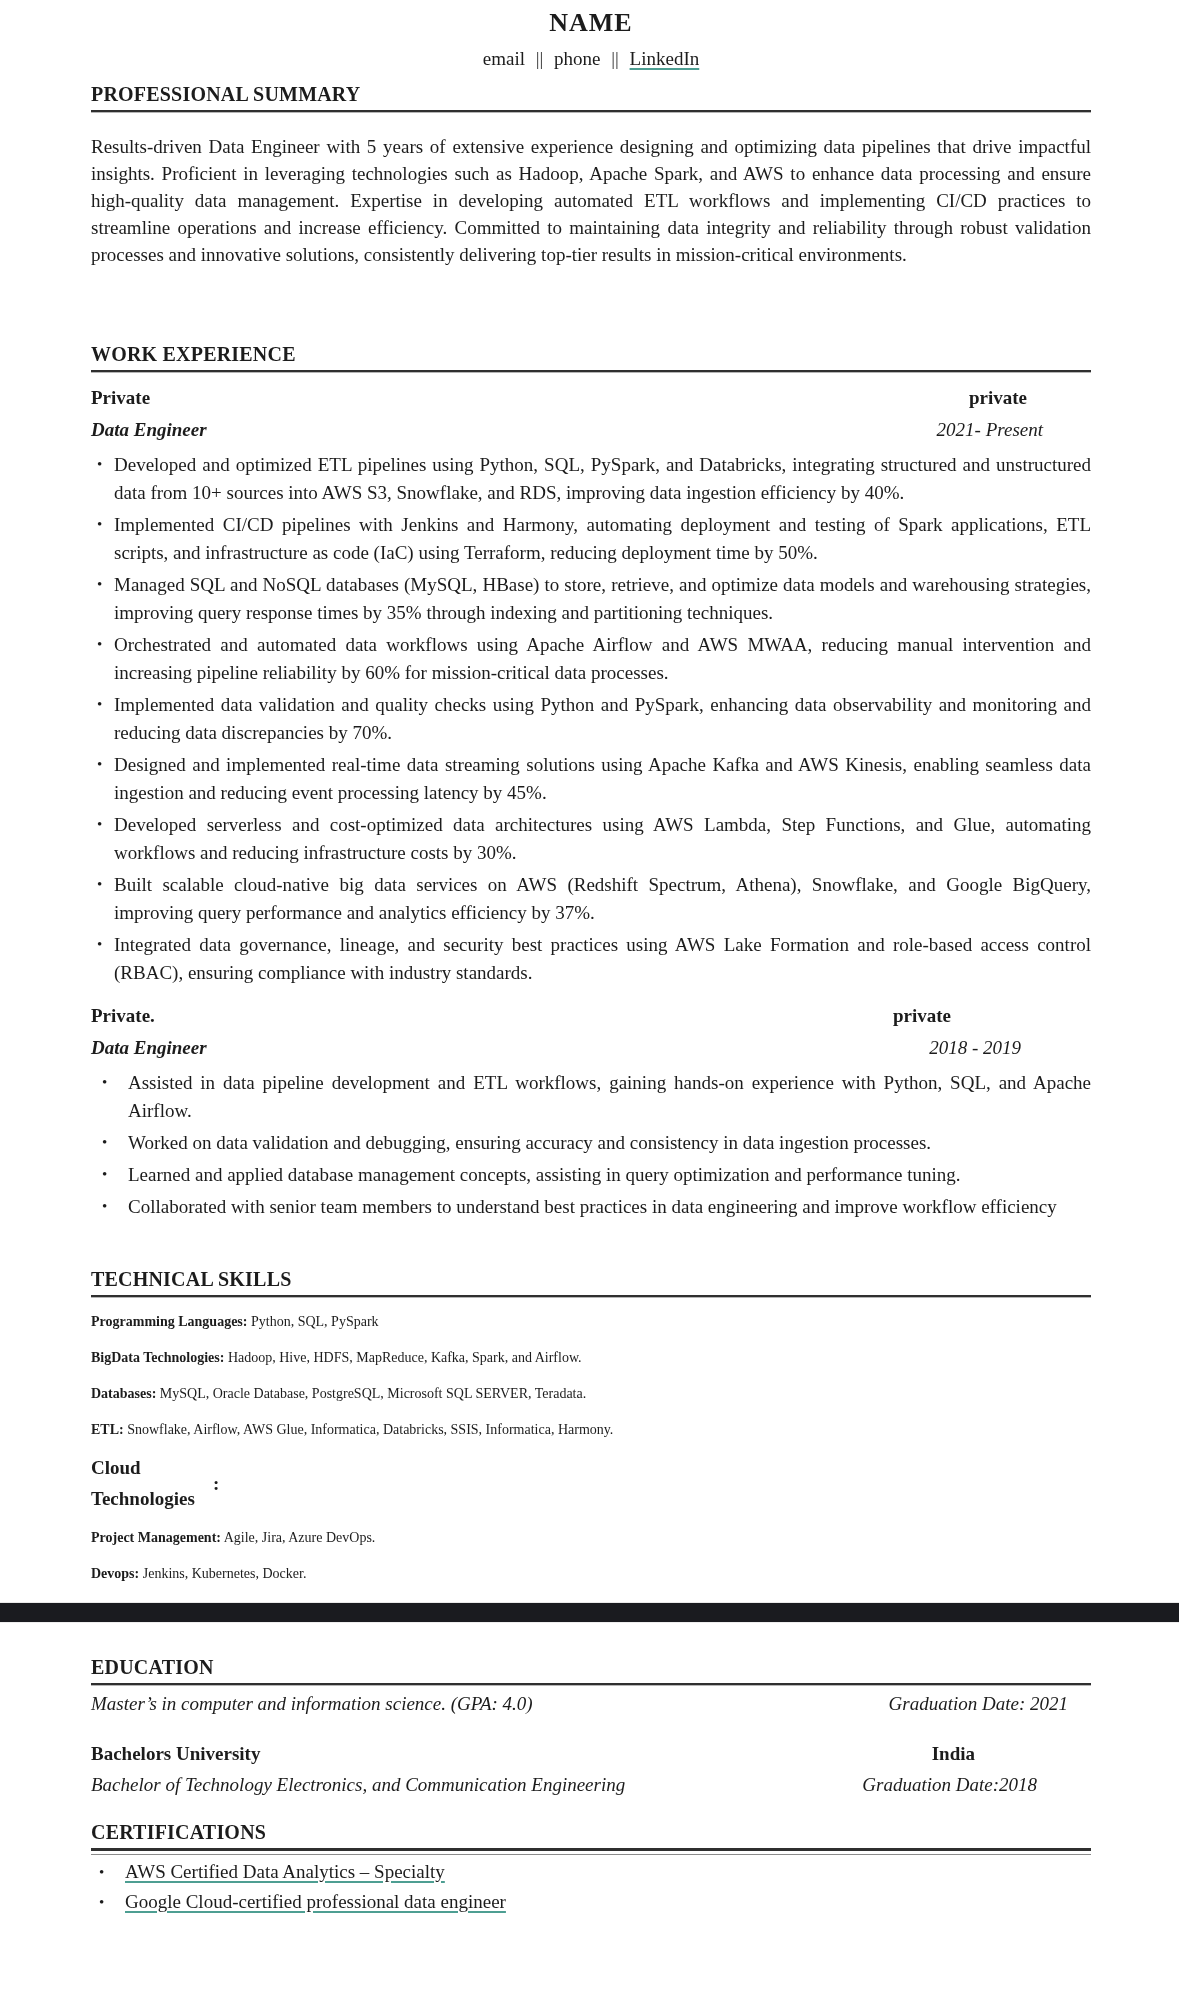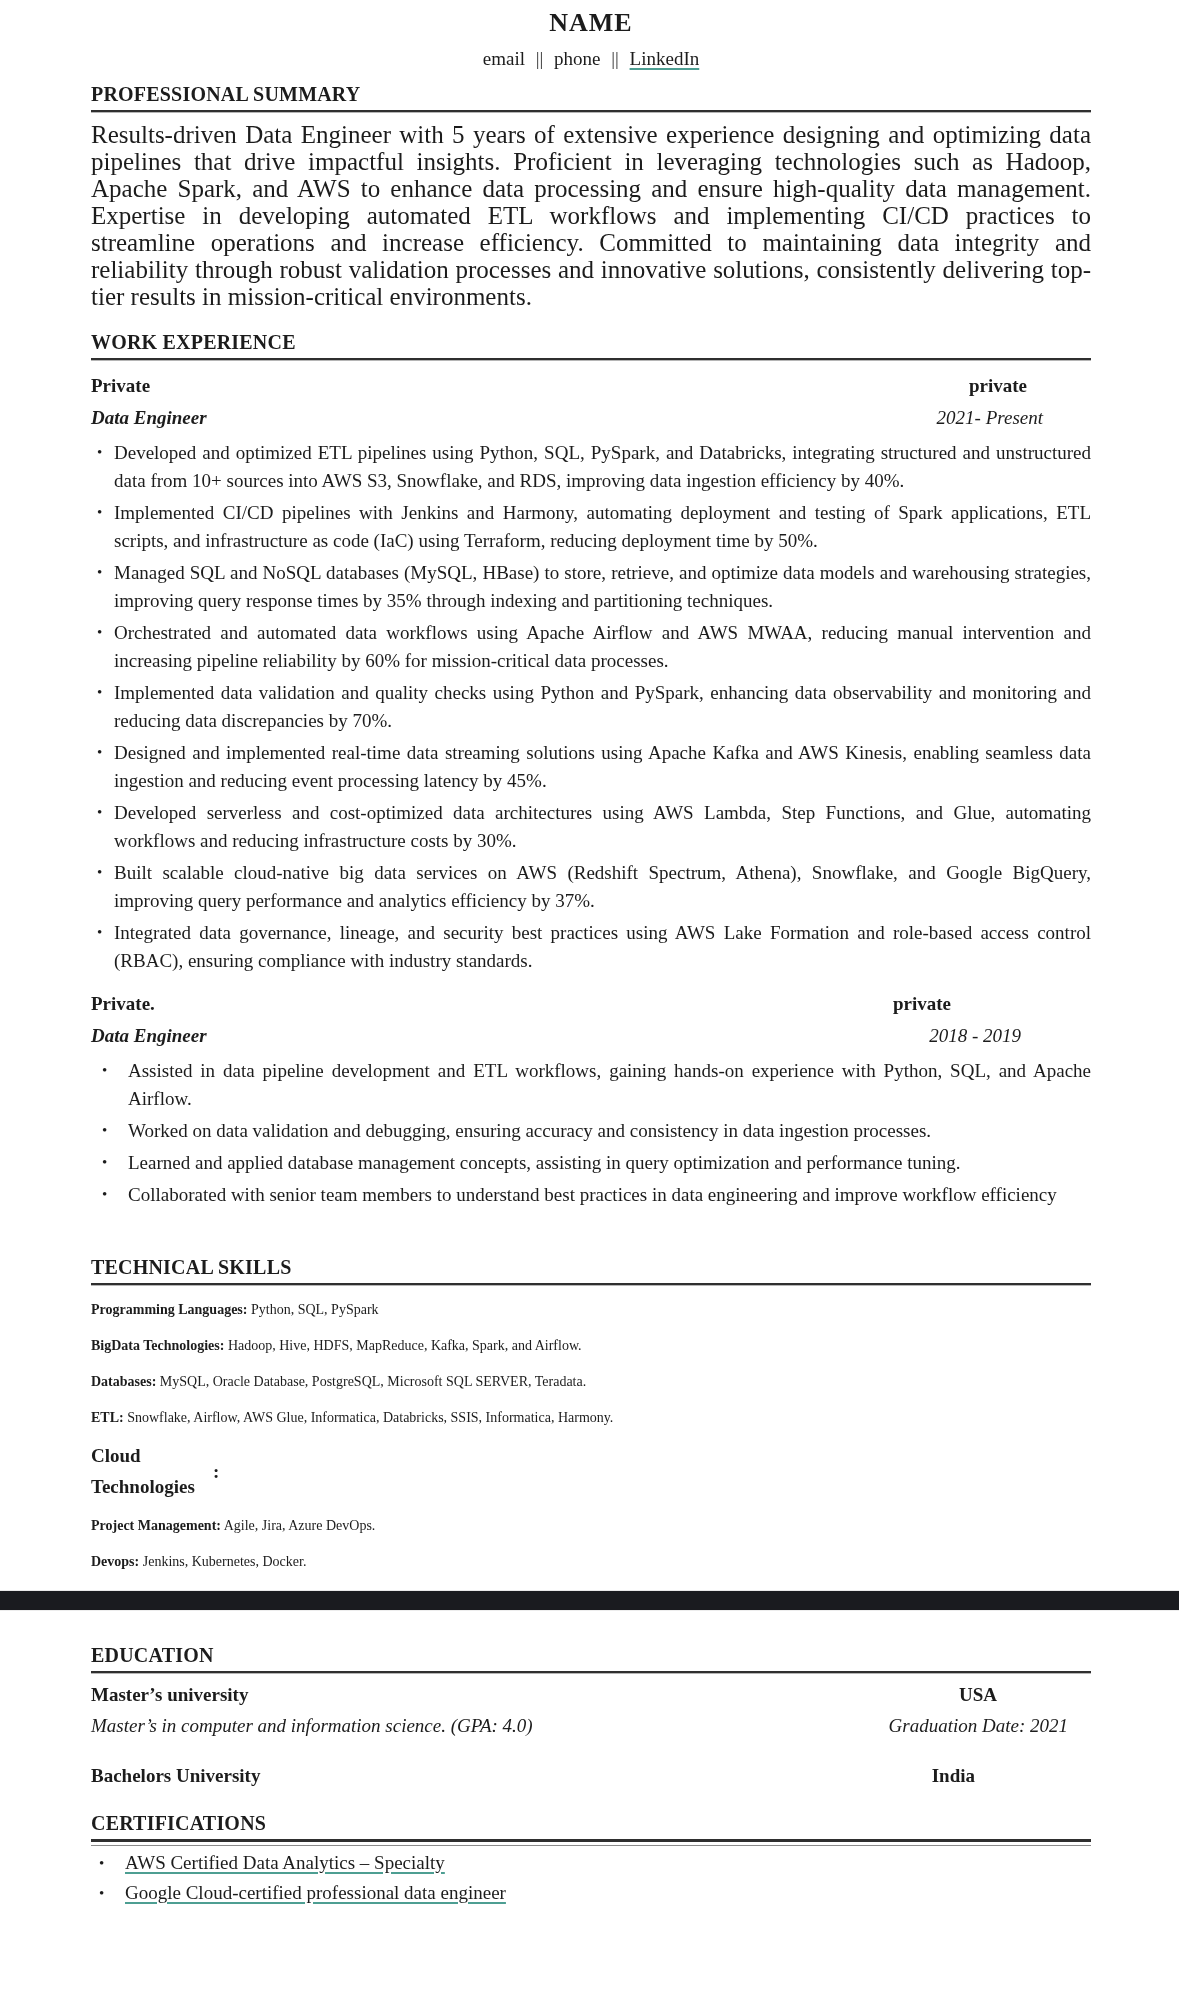--- a/index.html
+++ b/index.html
@@ -16,21 +16,21 @@
   .contact { margin-top: 6px; font-size: 19px; line-height: 26px; text-align: center; }
   .contact .sep { margin: 0 6px; color: #3a3a3a; }
   .link { color: inherit; text-decoration: underline; text-decoration-color: #4d9e92; text-decoration-thickness: 1.5px; text-underline-offset: 3px; cursor: pointer; }
 
   .stitle { font-size: 20px; line-height: 24px; font-weight: 700; letter-spacing: 0.2px; }
   .rule { margin-top: 4px; height: 3px; background: #2f2f2f; border-bottom: 1px solid #b5b5b5; }
   .rule2 { margin-top: 4px; height: 3px; background: #2f2f2f; position: relative; }
   .rule2::after { content: ""; position: absolute; left: 0; right: 0; top: 6px; height: 1px; background: #8b8b8b; }
 
   .sec-summary { margin-top: 10px; }
-  .summary-text { margin: 8px 0 0 0; font-size: 25px; line-height: 27px; min-height: 189px; text-align: justify; }
+  .summary-text { margin: 20px 0 0 0; font-size: 19px; line-height: 27px; min-height: 189px; text-align: justify; }
 
   .sec-work { margin-top: 20px; }
   .row { display: flex; justify-content: space-between; font-size: 19px; line-height: 26px; }
   .company-row { margin-top: 12px; font-weight: 700; }
   .company-row.second { margin-top: 16px; }
   .role-row { margin-top: 6px; }
   .role { font-weight: 700; font-style: italic; }
   .dates { font-style: italic; }
   .pr64 { padding-right: 64px; } .pr48 { padding-right: 48px; }
   .pr140 { padding-right: 140px; } .pr70 { padding-right: 70px; }
@@ -172,34 +172,34 @@
 
 <div class="page-break"></div>
 
 <div class="page page2">
 
   <div class="sec-edu">
     <div class="stitle">EDUCATION</div>
     <div class="rule"></div>
 
     <div class="edu-entry">
-      <div class="row school-row">
-        <span>Master’s university</span>
-        <span class="pr94">USA</span>
-      </div>
       <div class="row degree-row">
         <span>Master’s in computer and information science. (GPA: 4.0)</span>
         <span class="pr23">Graduation Date: 2021</span>
       </div>
     </div>
 
     <div class="edu-entry second">
       <div class="row school-row">
         <span>Bachelors University</span>
         <span class="pr116">India</span>
+      </div>
+      <div class="row degree-row">
+        <span>Bachelor of Technology Electronics, and Communication Engineering</span>
+        <span class="pr54">Graduation Date:2018</span>
       </div>
     </div>
   </div>
 
   <div class="sec-certs">
     <div class="stitle">CERTIFICATIONS</div>
     <div class="rule2"></div>
     <ul class="certs">
       <li>
         <a class="link">AWS Certified Data Analytics – Specialty</a>

